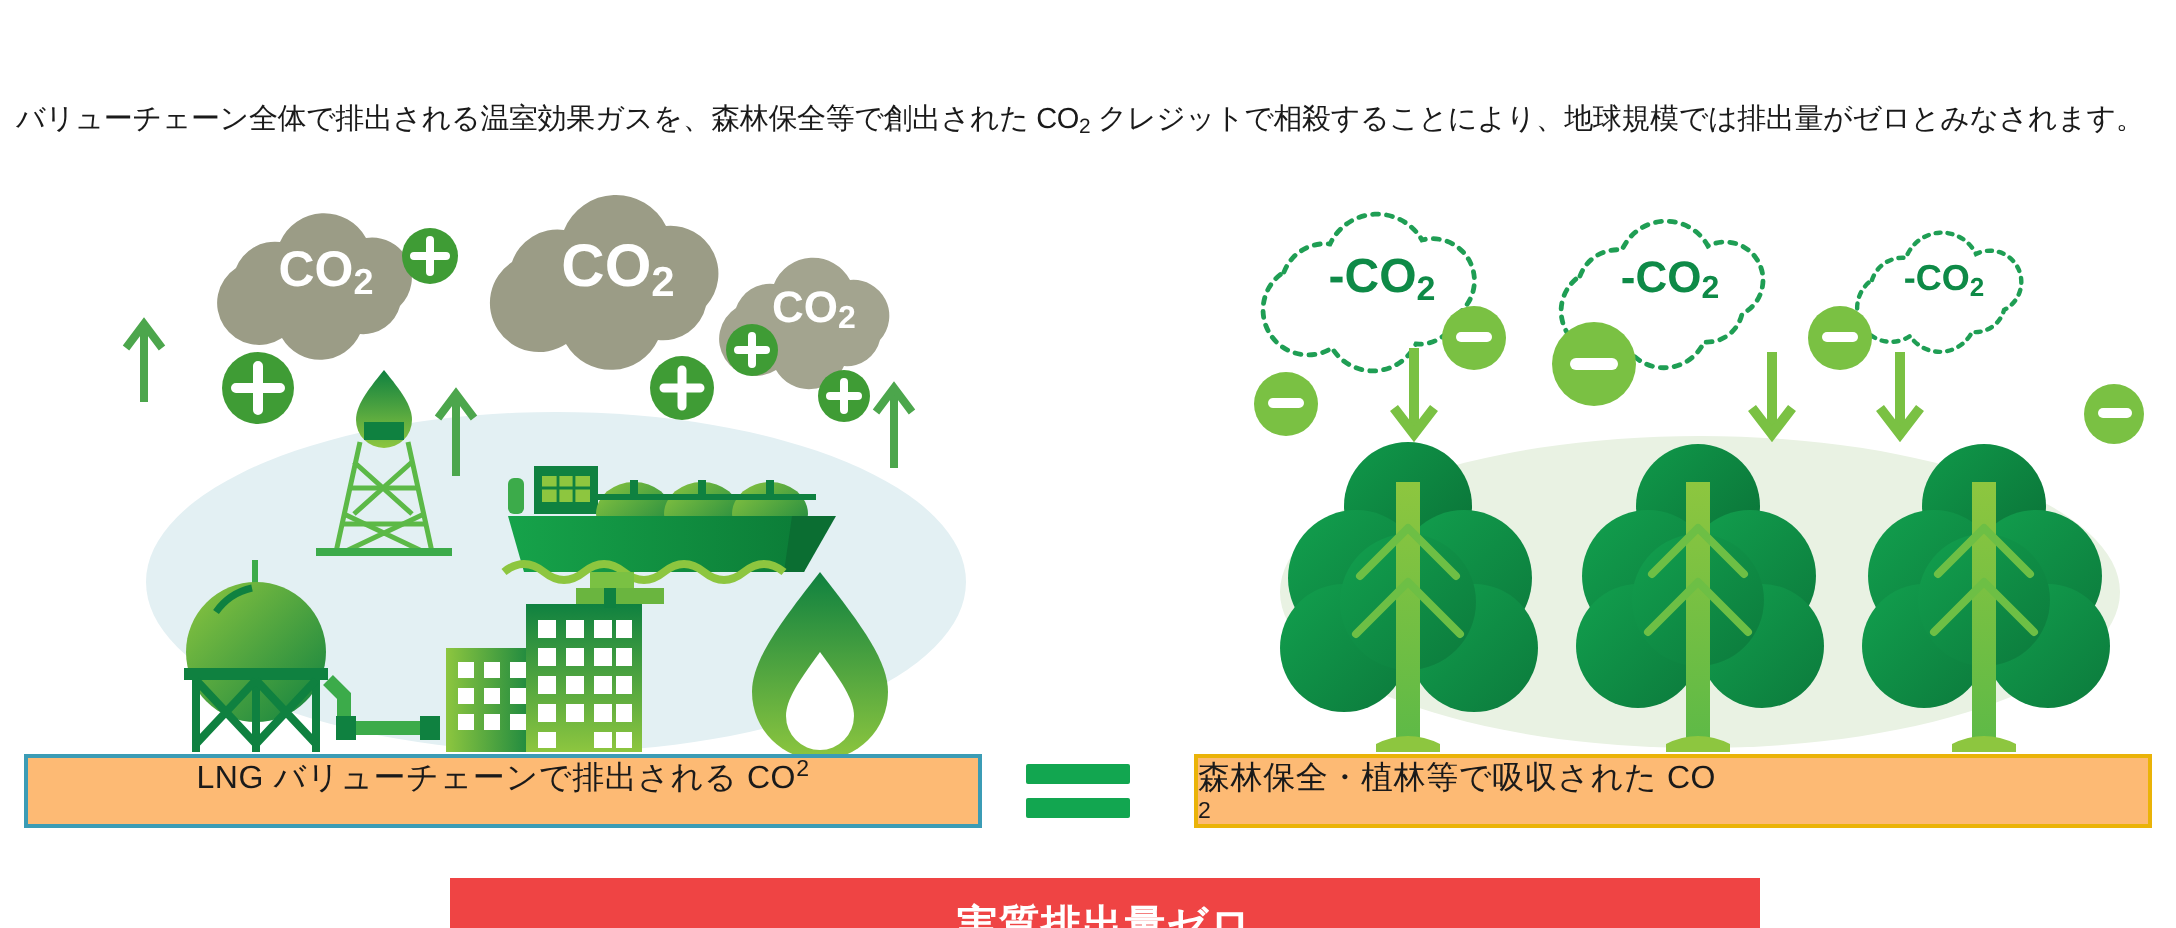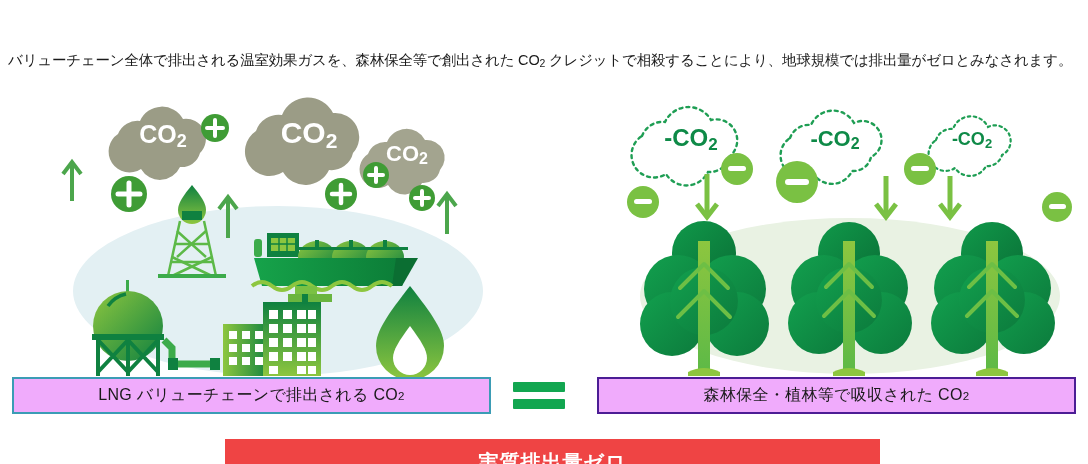--- a/index.html
+++ b/index.html
@@ -33,44 +33,44 @@
     white-space: nowrap;
     color: #1a1a1a;
   }
   .caption sub {
     font-size: 0.72em;
     vertical-align: -0.22em;
   }
 
   .panel {
     position: absolute;
-    background: #f0abfc;
+    background: #fdba74;
     box-sizing: border-box;
     display: flex;
-    align-items: center;
     justify-content: center;
     font-size: 16px;
     letter-spacing: 0.3px;
     color: #1a1a1a;
   }
   .panel sub { font-size: 0.72em; vertical-align: -0.2em; }
 
   #left-box {
     left: 12px;
     top: 337px;
     width: 479px;
     height: 37px;
     border: 2px solid #3b9cb5;
   }
   #right-box {
     left: 597px;
     top: 337px;
     width: 479px;
     height: 37px;
-    border: 2px solid #4c1d95;
+    border: 2px solid #eab308;
+    flex-direction: column;
   }
   #equals {
     position: absolute;
     left: 513px;
     top: 342px;
     width: 52px;
     height: 28px;
   }
   #equals .bar {
     position: absolute;

